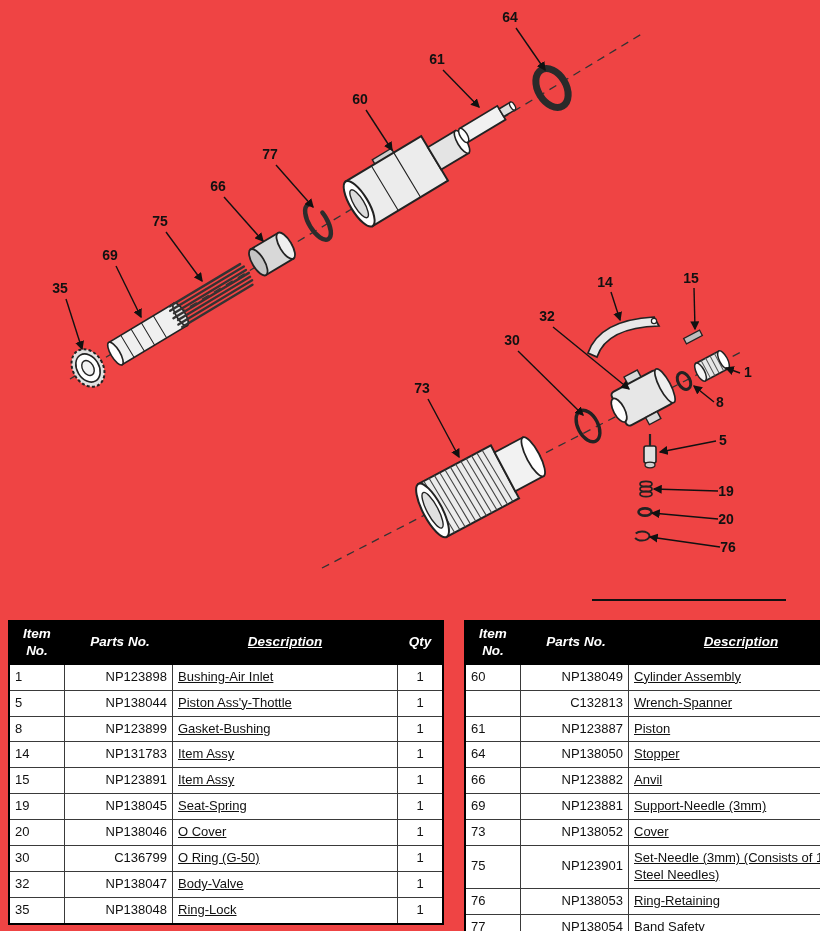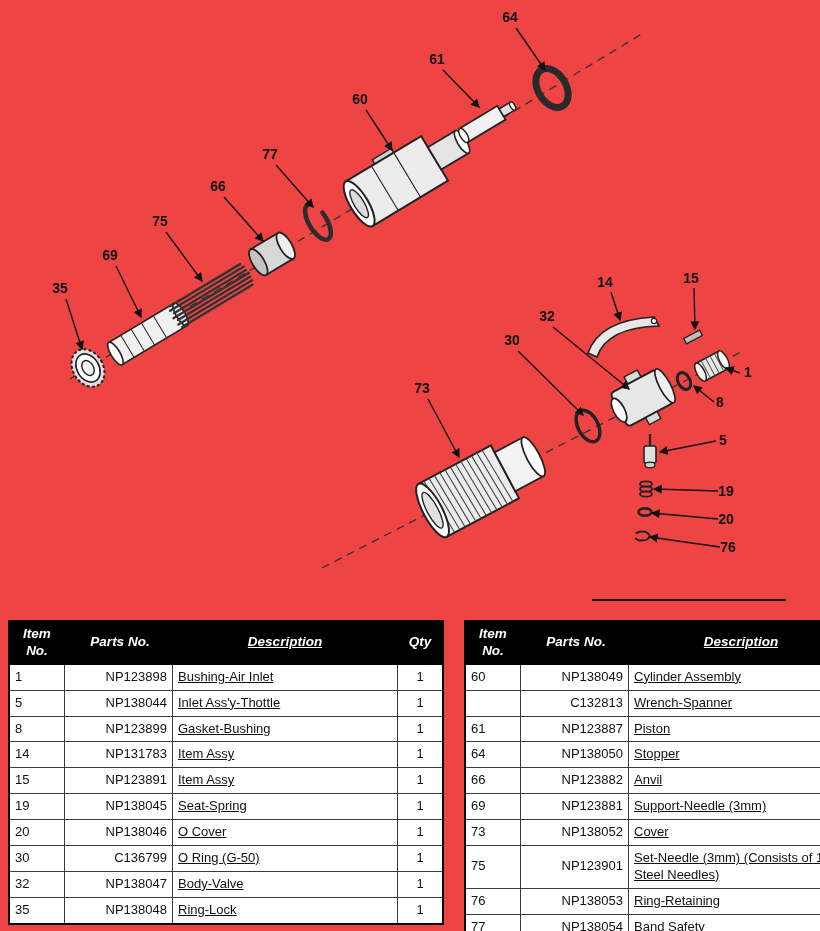--- a/index.html
+++ b/index.html
@@ -201,21 +201,21 @@
         <tbody>
           <tr>
             <td class="col-item">1</td>
             <td class="col-part">NP123898</td>
             <td class="col-desc">Bushing-Air Inlet</td>
             <td class="col-qty">1</td>
           </tr>
           <tr>
             <td class="col-item">5</td>
             <td class="col-part">NP138044</td>
-            <td class="col-desc">Inlet Ass'y-Thottle</td>
+            <td class="col-desc">Piston Ass'y-Thottle</td>
             <td class="col-qty">1</td>
           </tr>
           <tr>
             <td class="col-item">8</td>
             <td class="col-part">NP123899</td>
             <td class="col-desc">Gasket-Bushing</td>
             <td class="col-qty">1</td>
           </tr>
           <tr>
             <td class="col-item">14</td>

